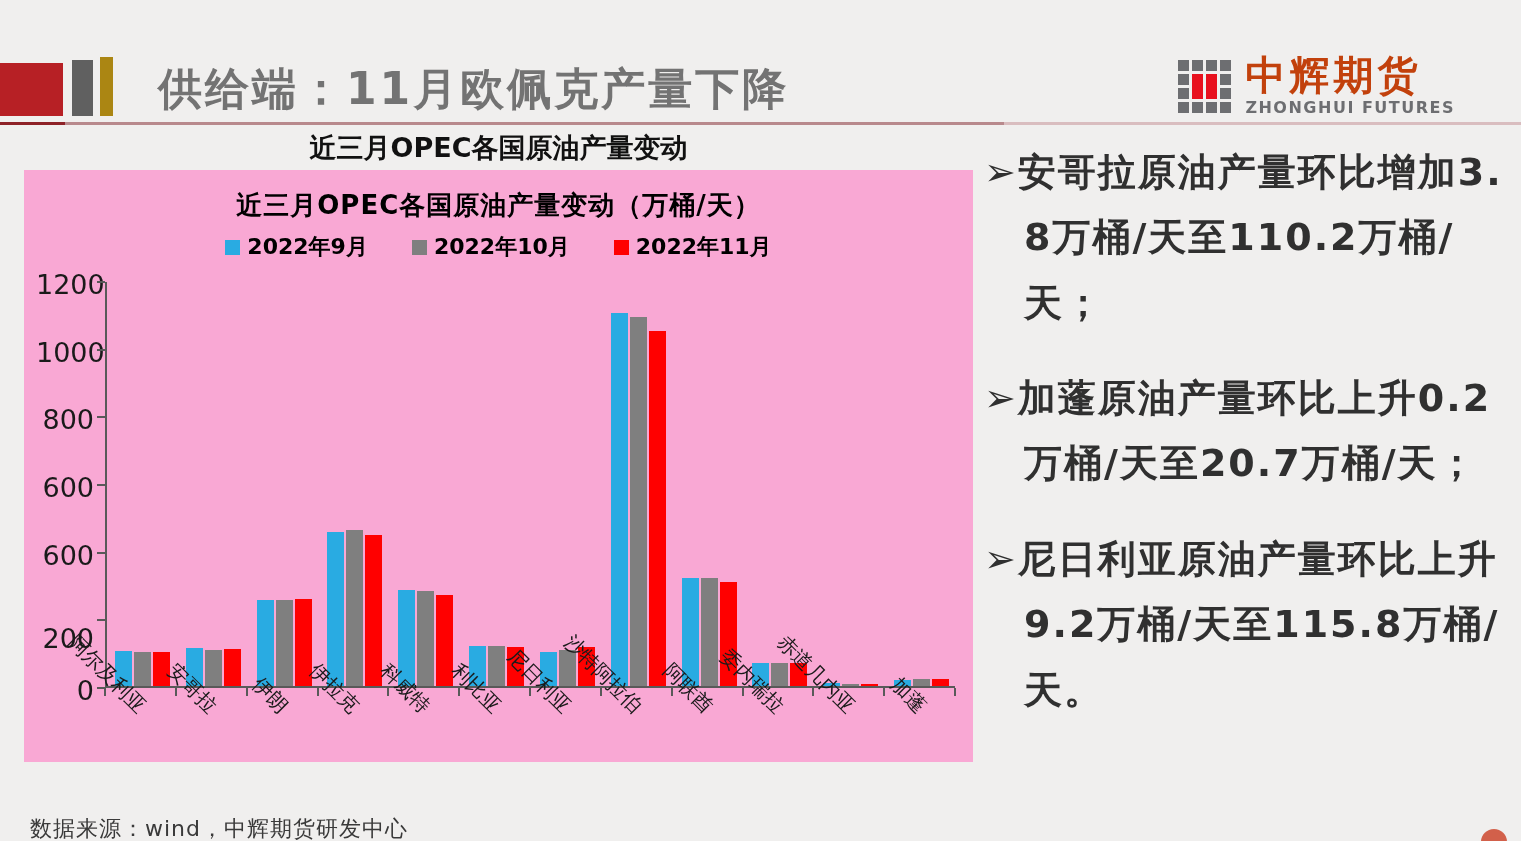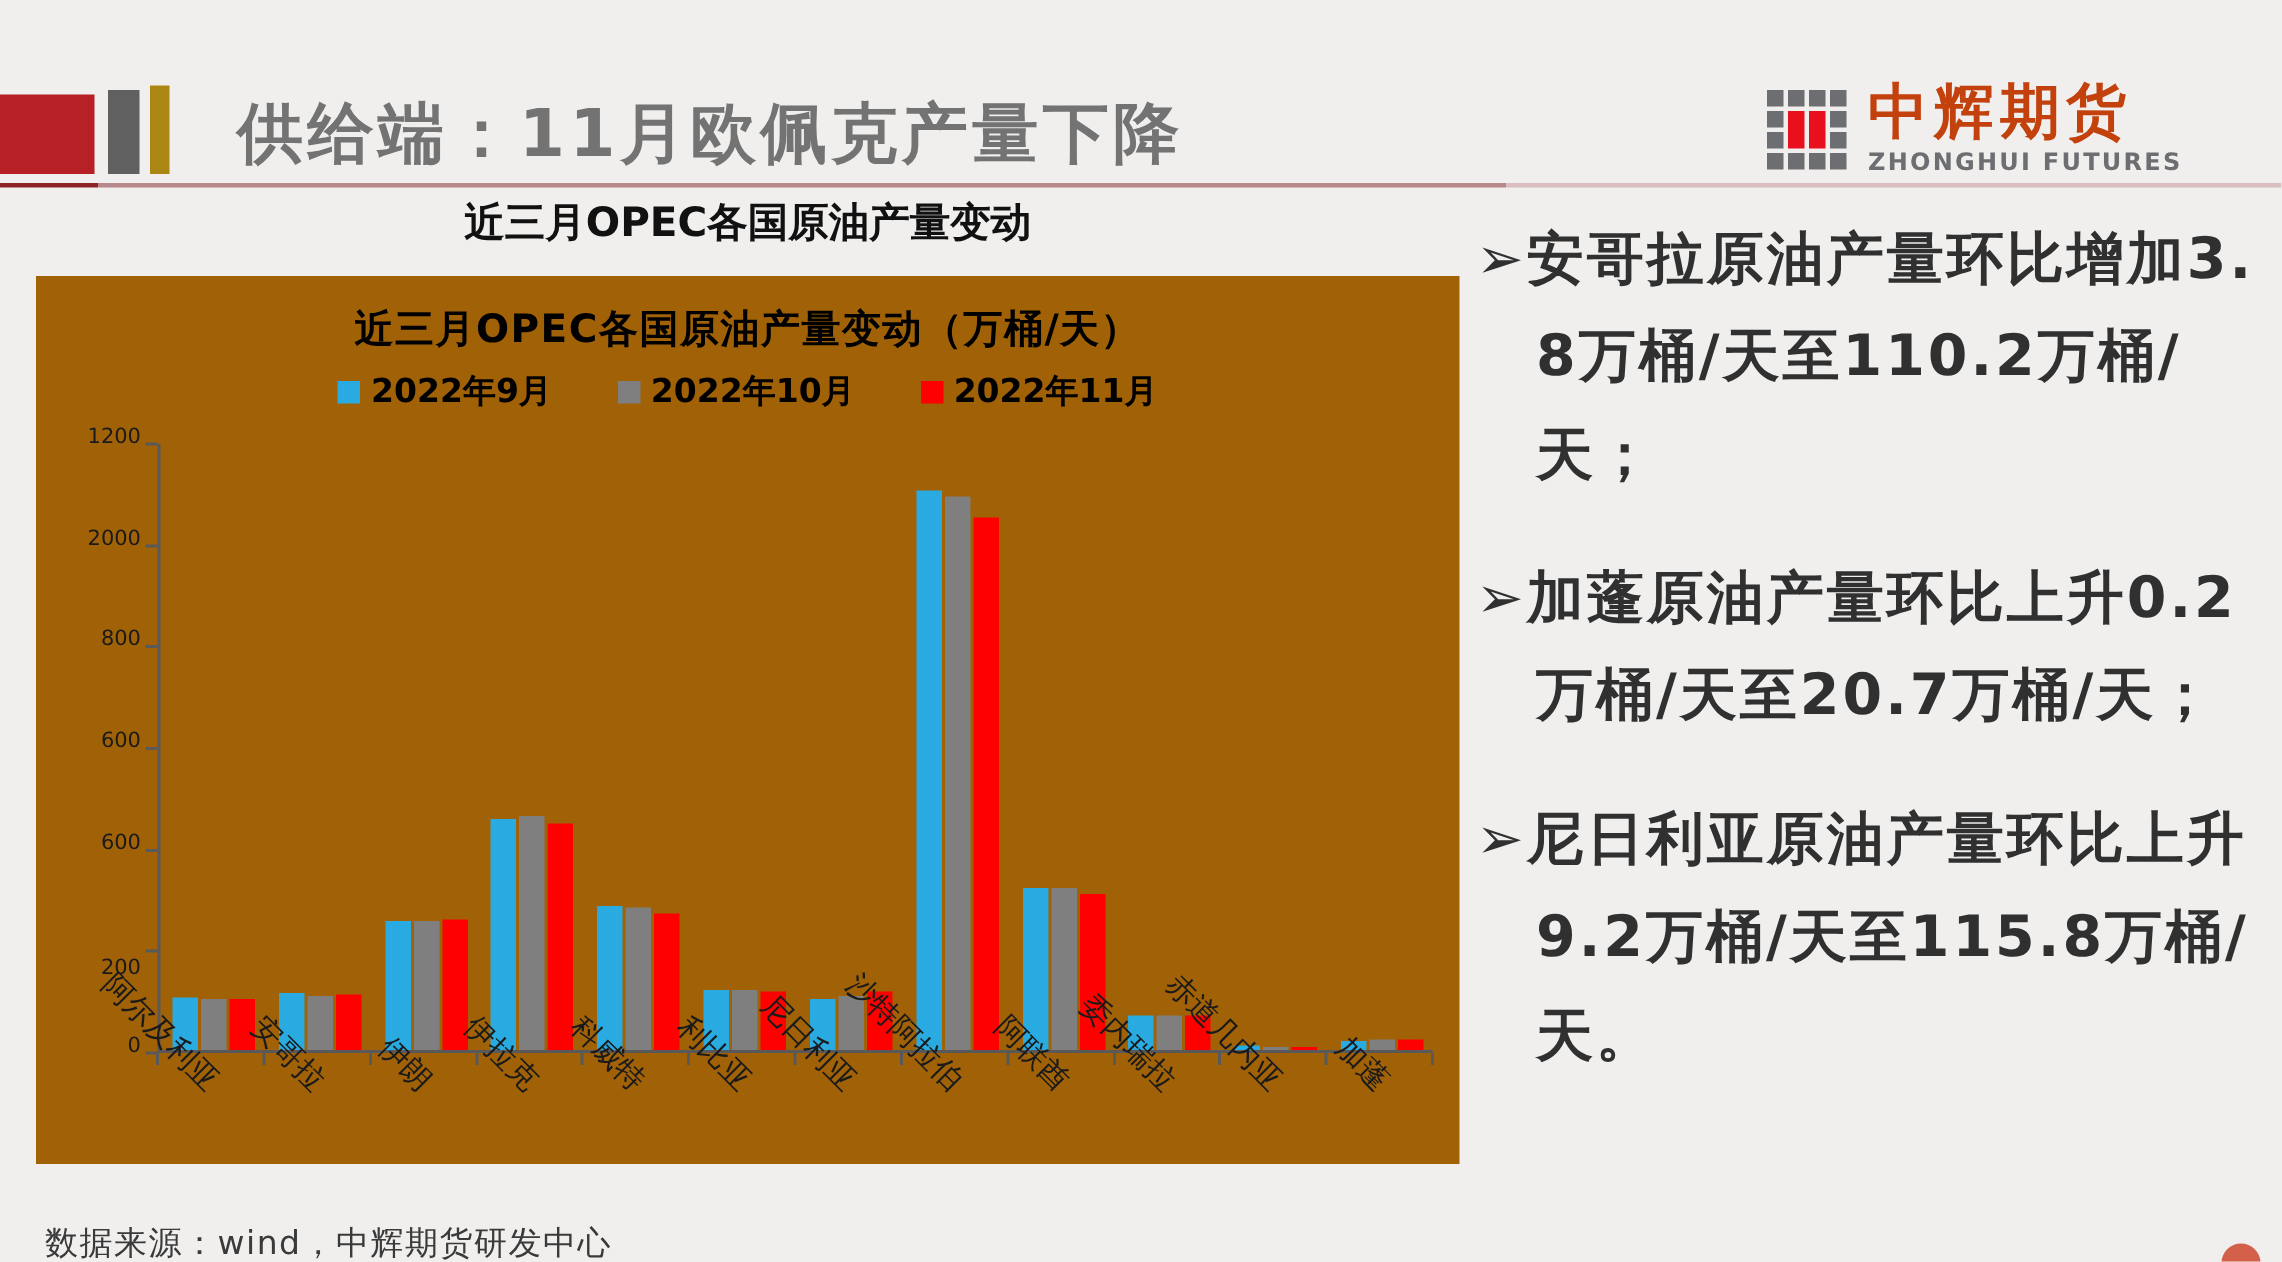--- a/index.html
+++ b/index.html
@@ -31,41 +31,41 @@
   .logo-grid .bar2 { grid-column:3; grid-row:2 / span 2; background:#e8101d; }
   .logo-text .cn { font-size:40px; font-weight:bold; color:#c2410c; letter-spacing:4px; line-height:1; }
   .logo-text .en { font-size:16px; font-weight:bold; color:#6d6e71; letter-spacing:1.5px; margin-top:3px; }
 
   
   .section-title {
     position:absolute; left:24px; top:130px; width:949px; text-align:center;
     font-size:27px; font-weight:bold; color:#111;
   }
   .chart-panel {
-    position:absolute; left:24px; top:184px; width:949px; height:592px;
-    background:#a16207;
+    position:absolute; left:24px; top:170px; width:949px; height:592px;
+    background:#f9a8d4;
   }
   .chart-title {
     position:absolute; left:0; top:18px; width:100%; text-align:center;
     font-size:26px; font-weight:bold; color:#000; letter-spacing:1px;
   }
   .legend {
     position:absolute; left:0; top:62px; width:100%;
     display:flex; justify-content:center; gap:44px;
   }
   .legend-item { display:flex; align-items:center; gap:7px; font-size:22px; font-weight:bold; color:#000; }
   .legend-swatch { width:15px; height:15px; display:inline-block; }
 
   .plot-area {
     position:absolute; left:81px; top:112px; width:850px; height:406px;
     border-left:2px solid #595959; border-bottom:2px solid #595959;
   }
   .ytick-label {
     position:absolute; width:58px; text-align:right;
-    font-size:14px; color:#1a1a1a;
+    font-size:27px; color:#1a1a1a;
   }
   .ytick-mark { position:absolute; height:2px; width:8px; background:#595959; }
   .xtick-mark { position:absolute; width:2px; height:8px; background:#595959; }
   .bar-group { position:absolute; bottom:0; height:100%; }
   .bar { position:absolute; bottom:0; width:17px; }
   .xlabel {
     position:absolute; white-space:nowrap; font-size:20px; color:#1a1a1a;
     transform:translateX(-100%) rotate(45deg); transform-origin:100% 0;
   }
 
@@ -209,21 +209,21 @@
         <div class="ytick-label" style="left: 12px; top: 505px;">0</div>
         <div class="ytick-mark" style="left: 73px; top: 517px;"></div>
         <div class="ytick-label" style="left: 12px; top: 437.333px; margin-top: 16px;">200</div>
         <div class="ytick-mark" style="left: 73px; top: 449.333px;"></div>
         <div class="ytick-label" style="left: 12px; top: 369.667px;">600</div>
         <div class="ytick-mark" style="left: 73px; top: 381.667px;"></div>
         <div class="ytick-label" style="left: 12px; top: 302px;">600</div>
         <div class="ytick-mark" style="left: 73px; top: 314px;"></div>
         <div class="ytick-label" style="left: 12px; top: 234.333px;">800</div>
         <div class="ytick-mark" style="left: 73px; top: 246.333px;"></div>
-        <div class="ytick-label" style="left: 12px; top: 166.667px;">2000</div>
+        <div class="ytick-label" style="left: 12px; top: 166.667px;">1000</div>
         <div class="ytick-mark" style="left: 73px; top: 178.667px;"></div>
         <div class="ytick-label" style="left: 12px; top: 99px;">1200</div>
         <div class="ytick-mark" style="left: 73px; top: 111px;"></div>
       </div>
       <div id="xaxis-labels">
         <div class="xtick-mark" style="left: 80px; top: 518px;"></div>
         <div class="xtick-mark" style="left: 150.833px; top: 518px;"></div>
         <div class="xtick-mark" style="left: 221.667px; top: 518px;"></div>
         <div class="xtick-mark" style="left: 292.5px; top: 518px;"></div>
         <div class="xtick-mark" style="left: 363.333px; top: 518px;"></div>

